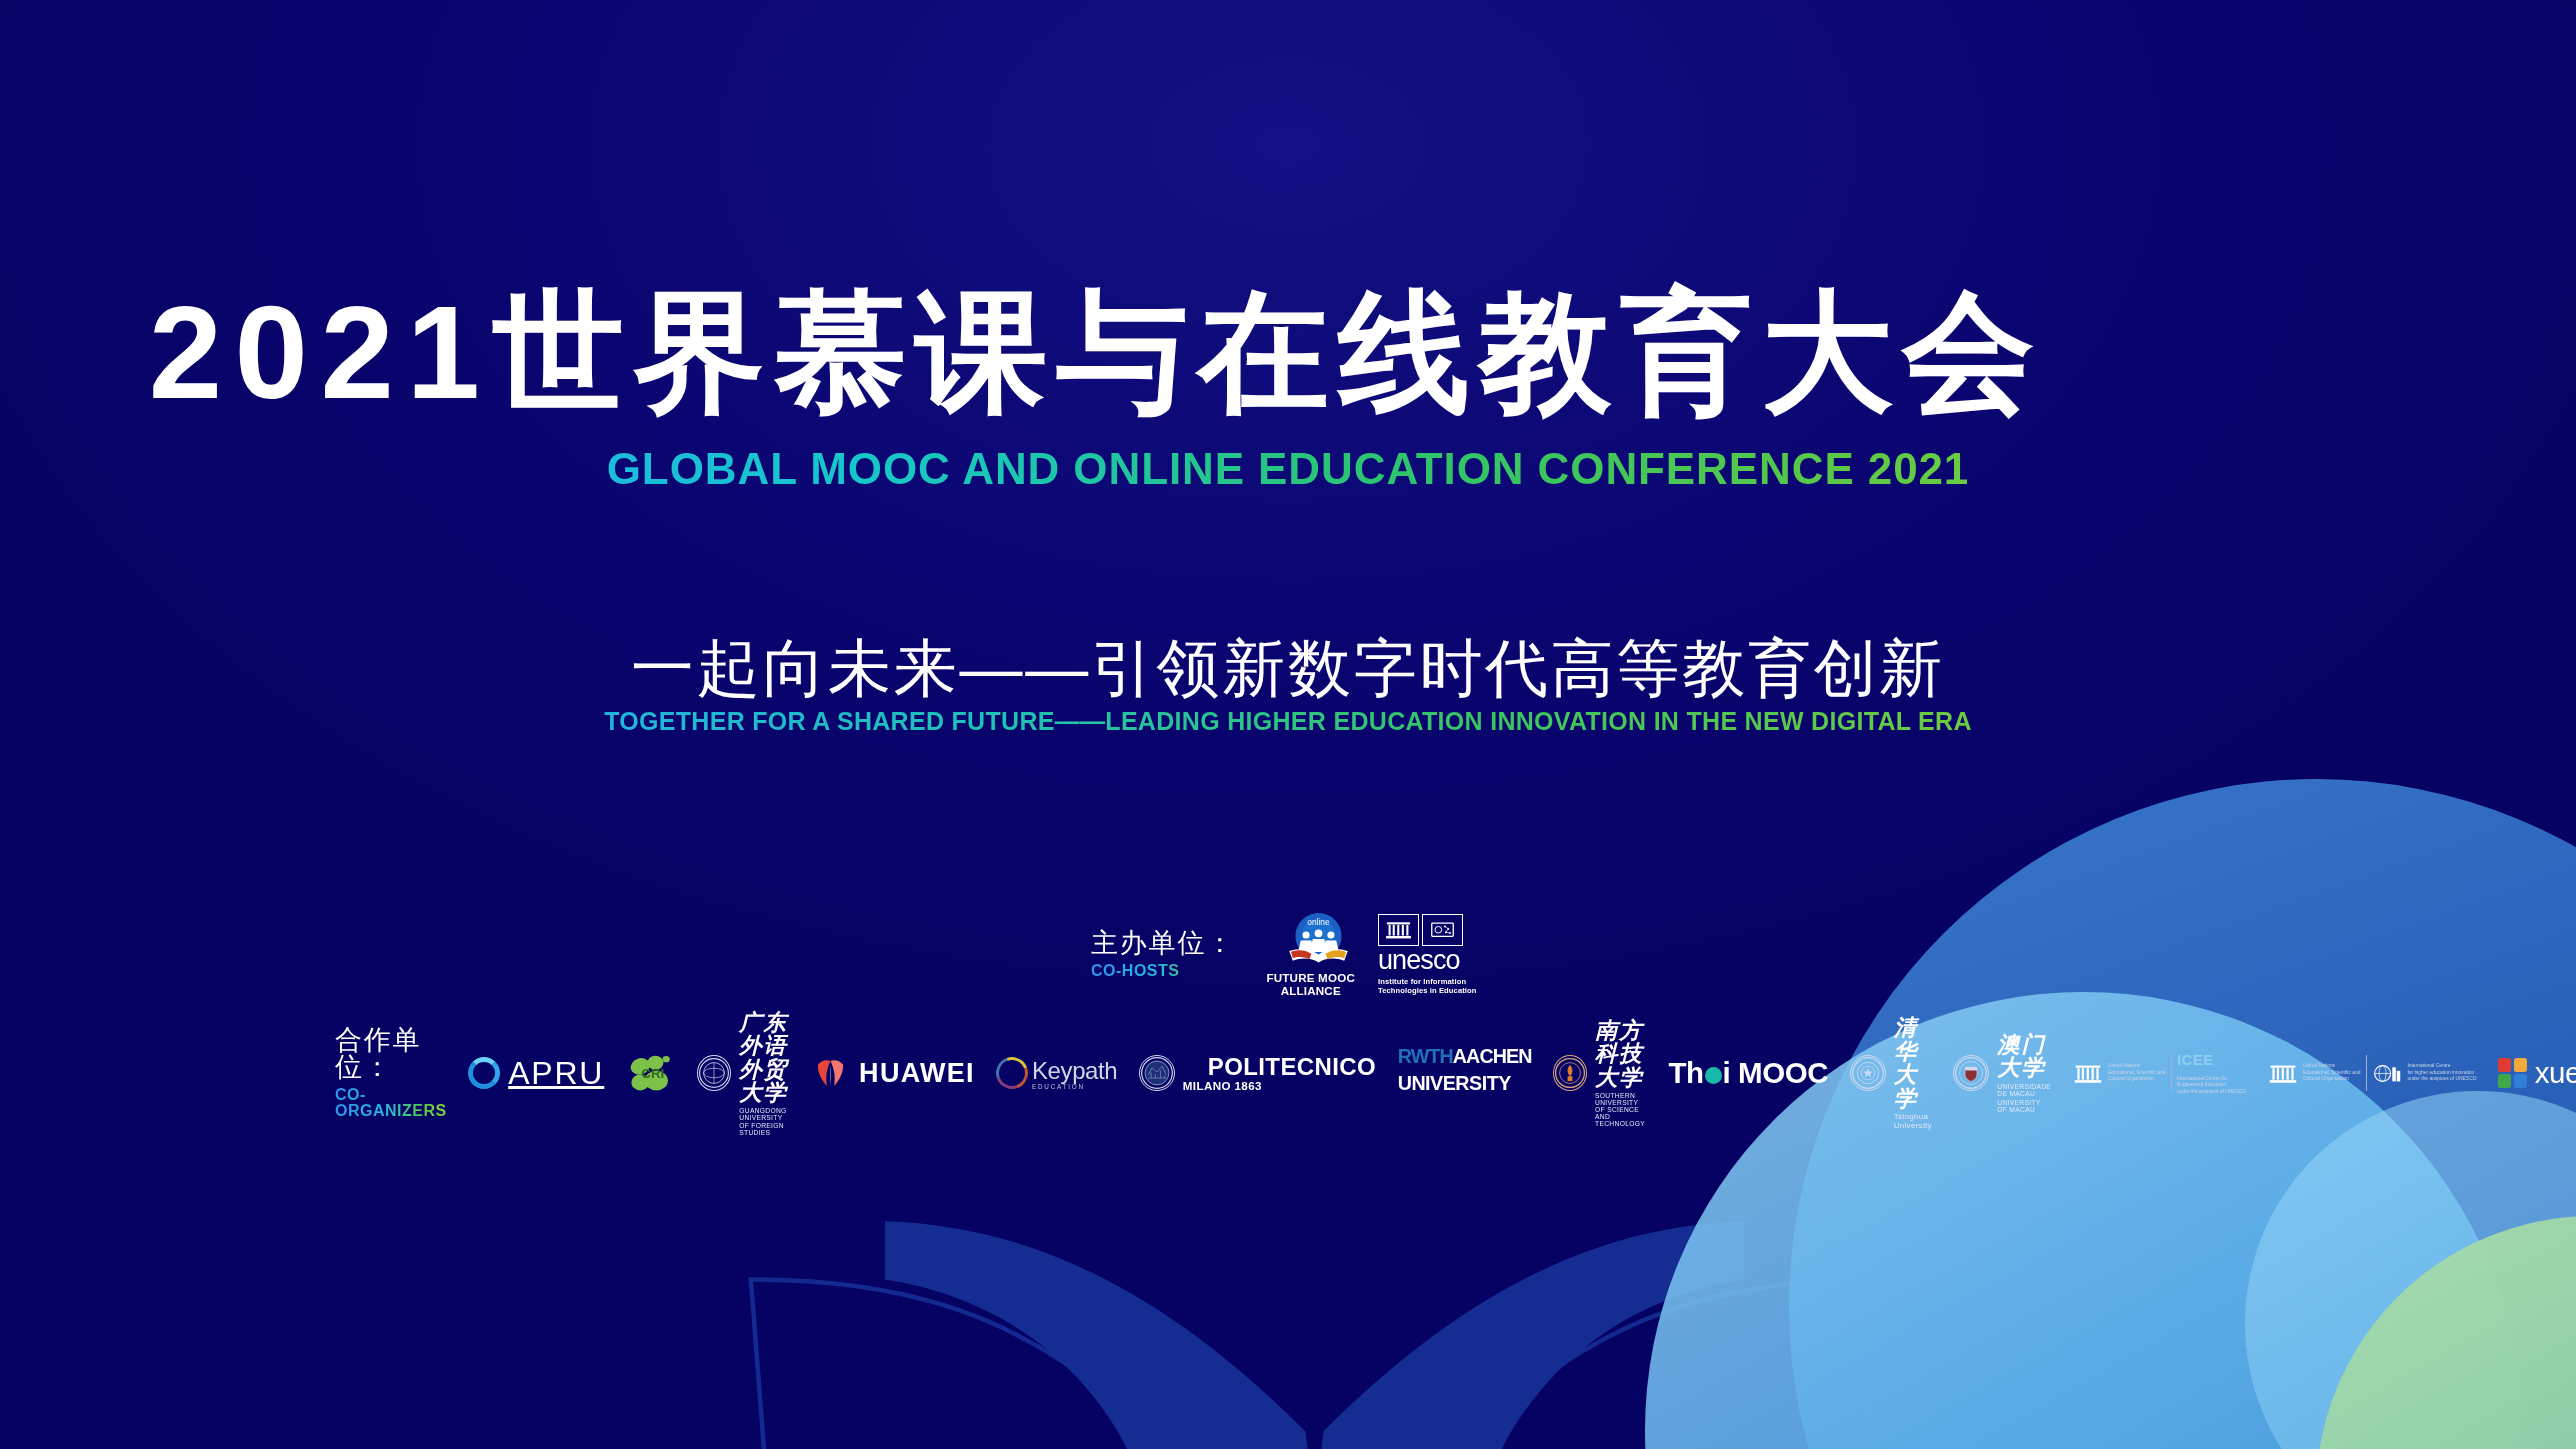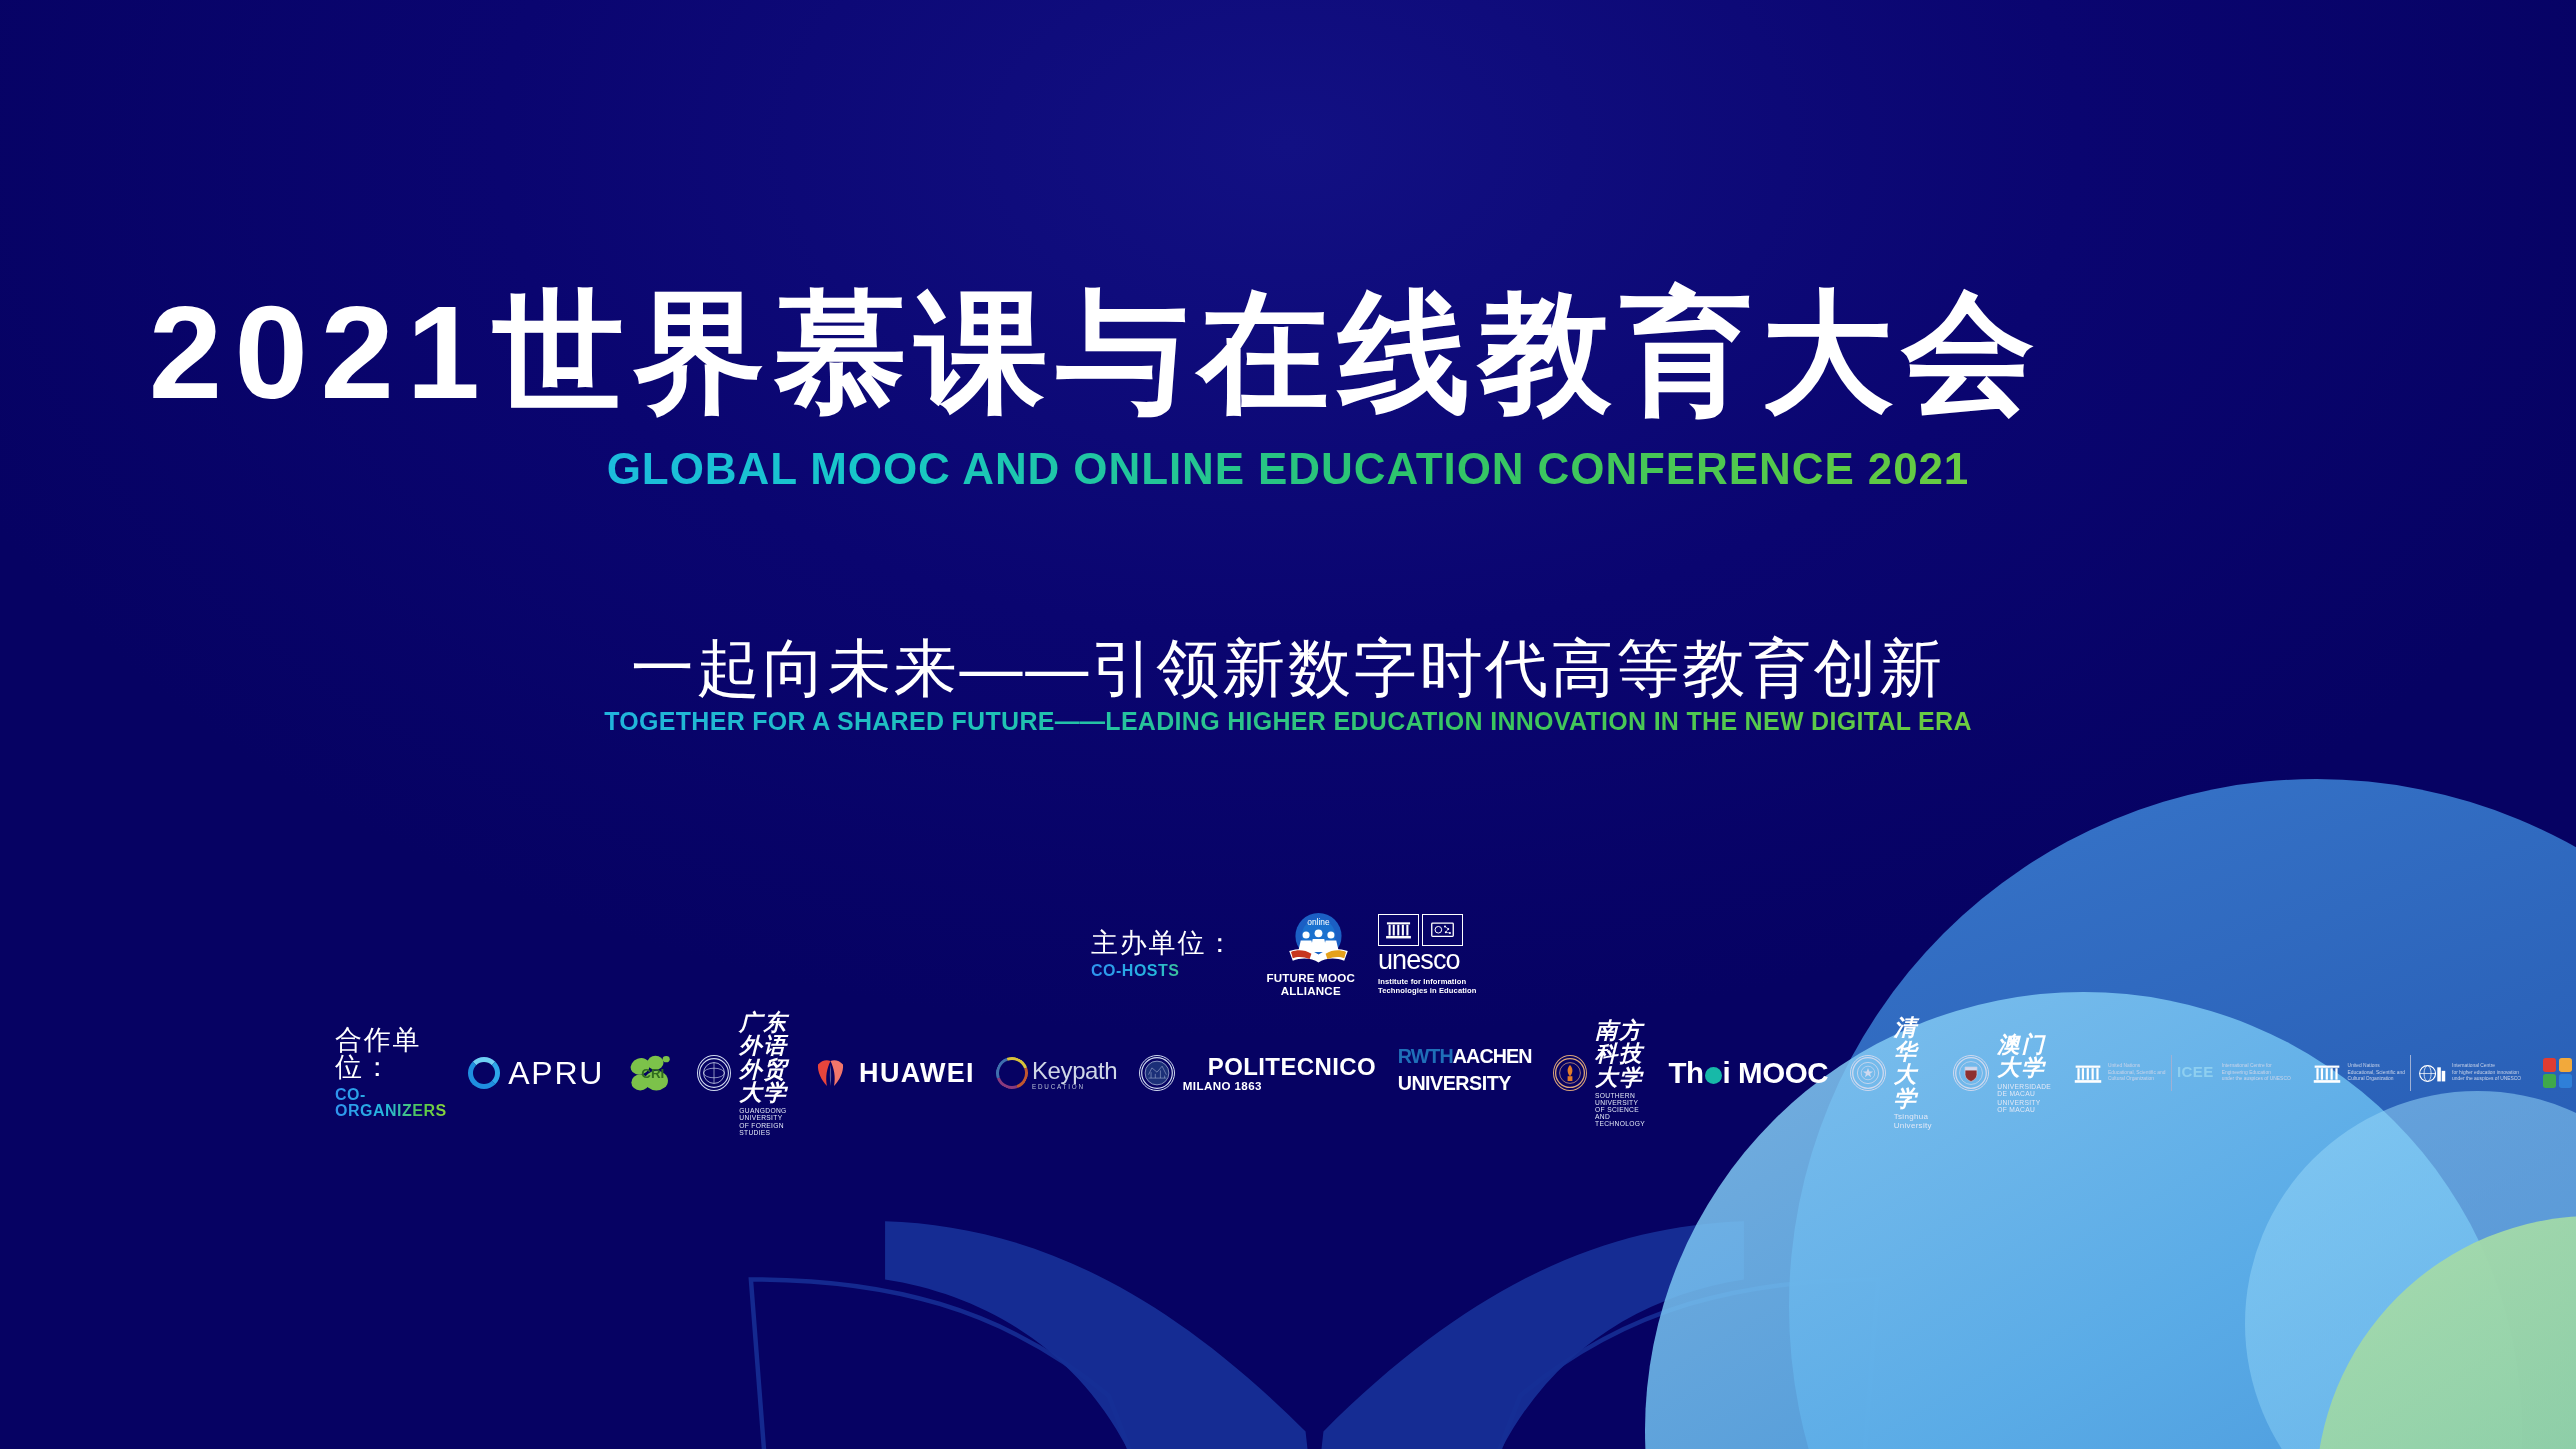--- a/index.html
+++ b/index.html
@@ -153,21 +153,21 @@
   .org{height:52px;display:flex;align-items:center;gap:8px;}
   .org .word{color:#fff;font-weight:700;white-space:nowrap;}
   .org .sub{color:#dfe6f5;font-weight:400;white-space:nowrap;}
 
   .ring{
     width:32px;height:32px;border-radius:50%;
     border:5.4px solid #1f8fe0;
     box-sizing:border-box;
     border-top-color:#6fd0f5;border-right-color:#2ea6ea;
   }
-  .apru .word{font-size:32px;letter-spacing:1.8px;font-weight:400;}
+  .apru .word{font-size:32px;letter-spacing:1.8px;font-weight:400;text-decoration:underline;}
 
   .cri-mark{position:relative;width:50px;height:45px;}
 
   .seal{
     width:36px;height:36px;border-radius:50%;
     border:1.8px solid #cfd9ef;box-sizing:border-box;
     display:flex;align-items:center;justify-content:center;
     font-size:7.2px;color:#cfd9ef;
   }
   .seal.warm{border-color:#d9a27a;color:#d9a27a;}
@@ -456,21 +456,21 @@
             <rect x="26.5" y="7" width="2.5" height="13" fill="#fff"></rect>
             <rect x="2" y="20.5" width="30" height="3" fill="#fff"></rect>
           </svg>
         </span>
         <span class="micro">
           <span>United Nations</span><br>
           <span>Educational, Scientific and</span><br>
           <span>Cultural Organization</span>
         </span>
         <span class="divider"></span>
-        <span style="display:flex;flex-direction:row;align-items:flex-start;gap:8px;">
+        <span style="display:flex;flex-direction:column;align-items:flex-start;gap:8px;">
           <span class="word">ICEE</span>
           <span class="micro">
             <span>International Centre for</span><br>
             <span>Engineering Education</span><br>
             <span>under the auspices of UNESCO</span>
           </span>
         </span>
       </div>
 
       <div class="org icee">

